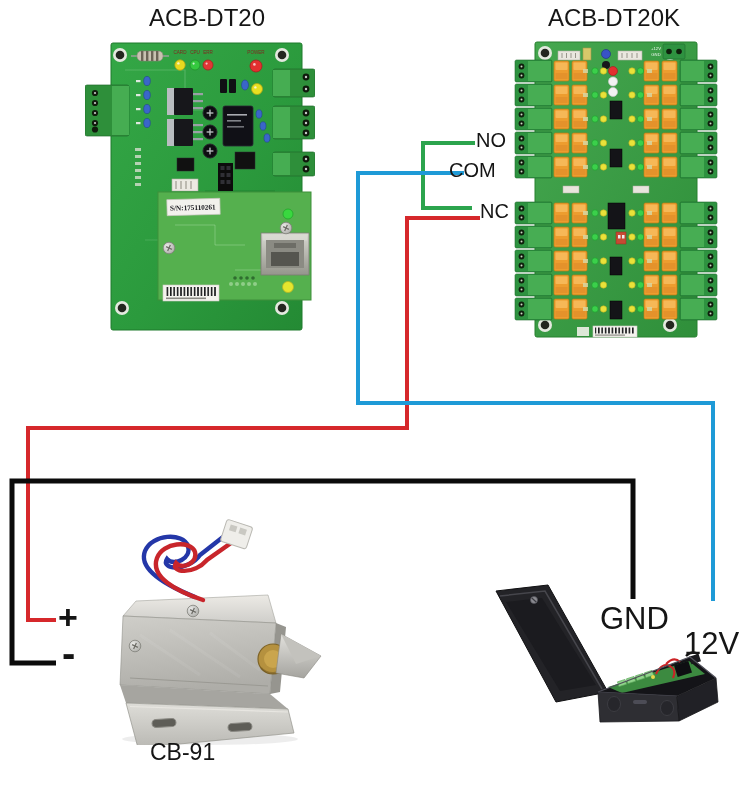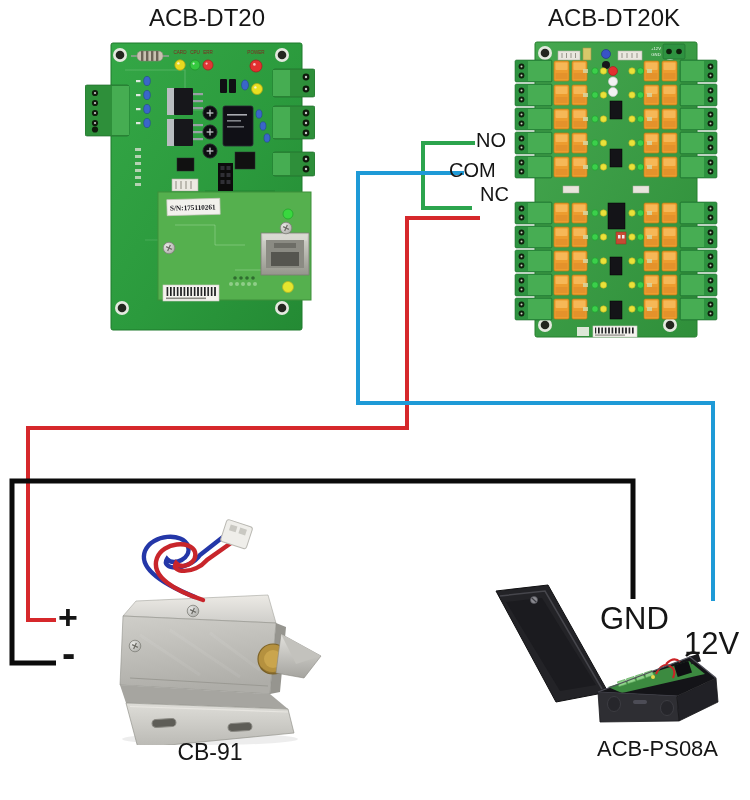--- a/index.html
+++ b/index.html
@@ -4,21 +4,21 @@
 <style>
   html,body{margin:0;padding:0;background:#fff;}
   .stage{position:relative;width:750px;height:800px;background:#ffffff;overflow:hidden;
          font-family:"Liberation Sans", sans-serif;color:#161616;}
   .stage svg{position:absolute;}
   .lbl{position:absolute;color:#151515;line-height:1;white-space:nowrap;}
   .title{font-size:24px;text-align:center;}
   .wlbl{font-size:20px;}
   .big{font-size:31px;}
   .sign{font-weight:700;}
-  .caption{font-size:23px;text-align:center;}
+  .caption{font-size:23px;text-align:left;}
   .wires{left:0;top:0;z-index:5;}
   .illus{z-index:2;}
   .lbl{z-index:6;}
 </style>
 </head>
 <body>
 
 <div class="stage">
 
   <svg width="0" height="0" style="position:absolute" aria-hidden="true">
@@ -491,22 +491,21 @@
 
   <svg class="wires" width="750" height="800" viewBox="0 0 750 800">
     <polyline points="475,143 423,143 423,208 472,208" fill="none" stroke-width="4" stroke="#2ca44d"></polyline>
     <polyline points="480,218 407,218 407,428 28,428 28,620 56,620" fill="none" stroke-width="4" stroke="#d6282b"></polyline>
     <polyline points="56,663 12,663 12,481 633,481 633,599" fill="none" stroke-width="5" stroke="#0b0b0b"></polyline>
     <polyline points="464,173 358,173 358,403 713,403 713,601" fill="none" stroke-width="4" stroke="#1e9ad7"></polyline>
   </svg>
 
   <div class="lbl wlbl" style="left:476px;top:130px">NO</div>
   <div class="lbl wlbl" style="left:449px;top:160px">COM</div>
-  <div class="lbl wlbl" style="left:480px;top:184px">NC</div>
+  <div class="lbl wlbl" style="left:480px;top:201px">NC</div>
   <div class="lbl sign" style="left:58px;top:600px;font-size:34px">+</div>
   <div class="lbl sign" style="left:62px;top:633px;font-size:40px">-</div>
   <div class="lbl big" style="left:600px;top:603px">GND</div>
   <div class="lbl big" style="left:684px;top:628px">12V</div>
 
   <div class="lbl caption" style="left:150px;top:741px;width:120px">CB-91</div>
-  <div class="lbl caption" style="left:590px;top:738px;width:135px;font-size:22px">ACB-PS08A</div>
 
 </div>
 
 </body></html>

